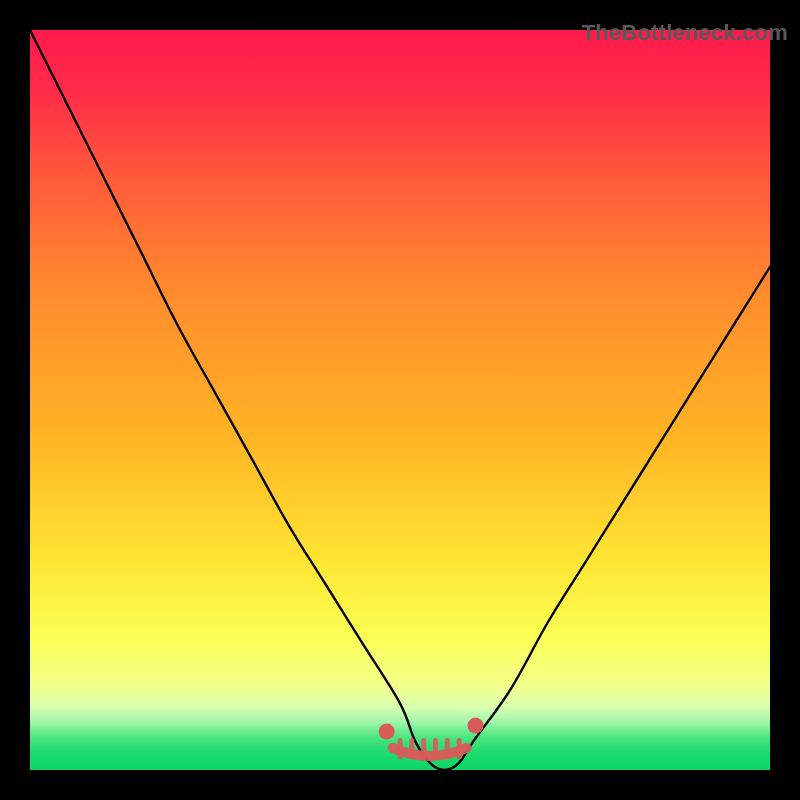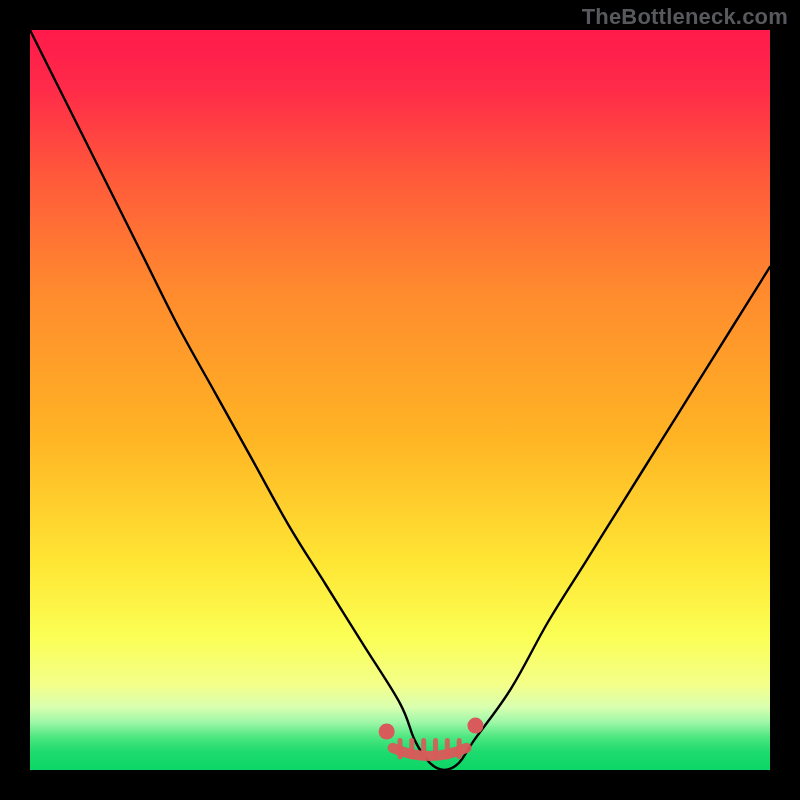--- a/index.html
+++ b/index.html
@@ -7,21 +7,21 @@
     padding: 0;
     background: #ffffff;
     width: 800px;
     height: 800px;
     overflow: hidden;
     position: relative;
     font-family: Arial, Helvetica, sans-serif;
   }
   .watermark {
     position: absolute;
-    top: 4px;
+    top: 20px;
     right: 12px;
     font-size: 22px;
     font-weight: 600;
     color: #58595c;
     letter-spacing: 0.2px;
     z-index: 10;
   }
   .chart {
     position: absolute;
     left: 0;

